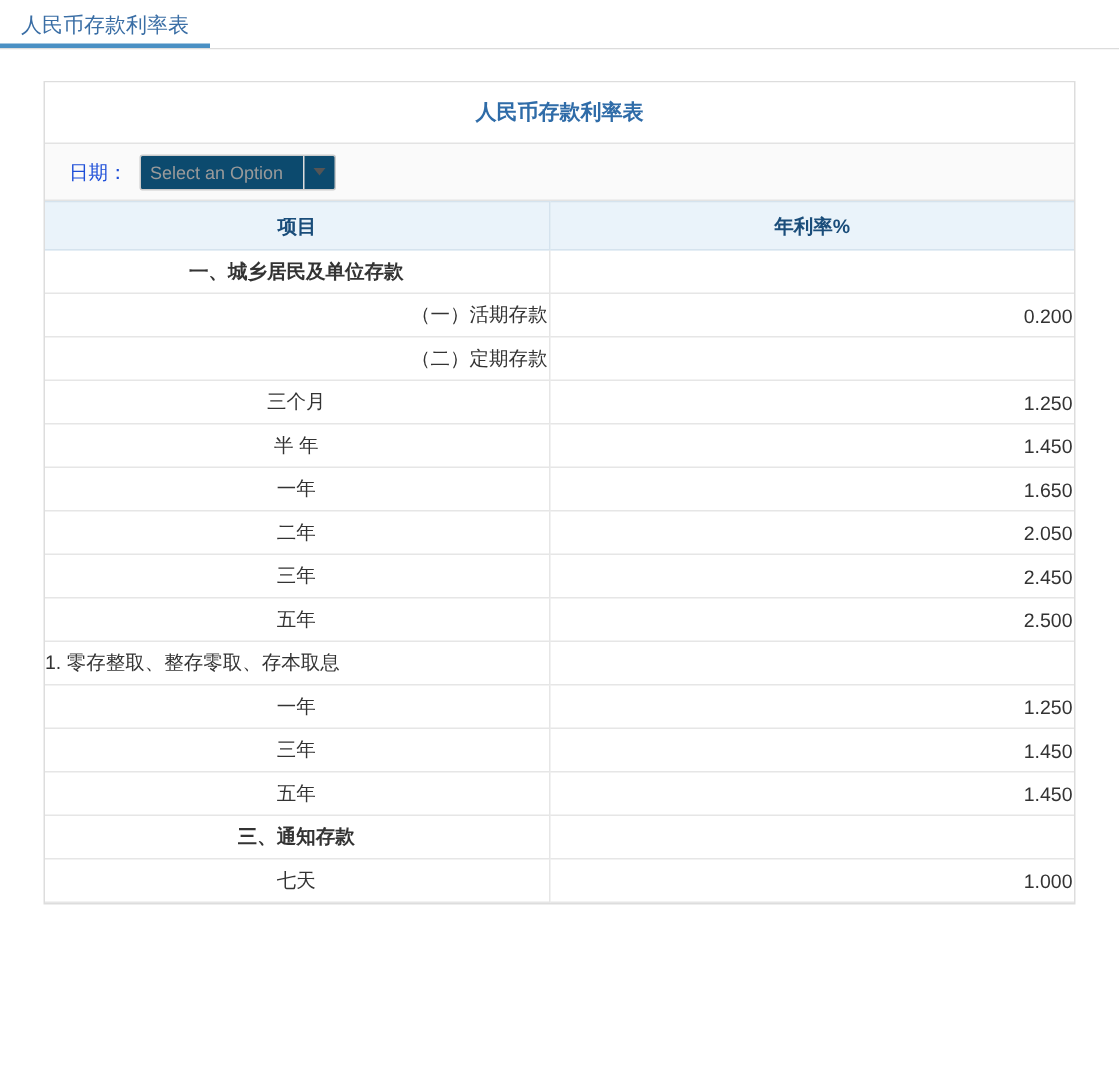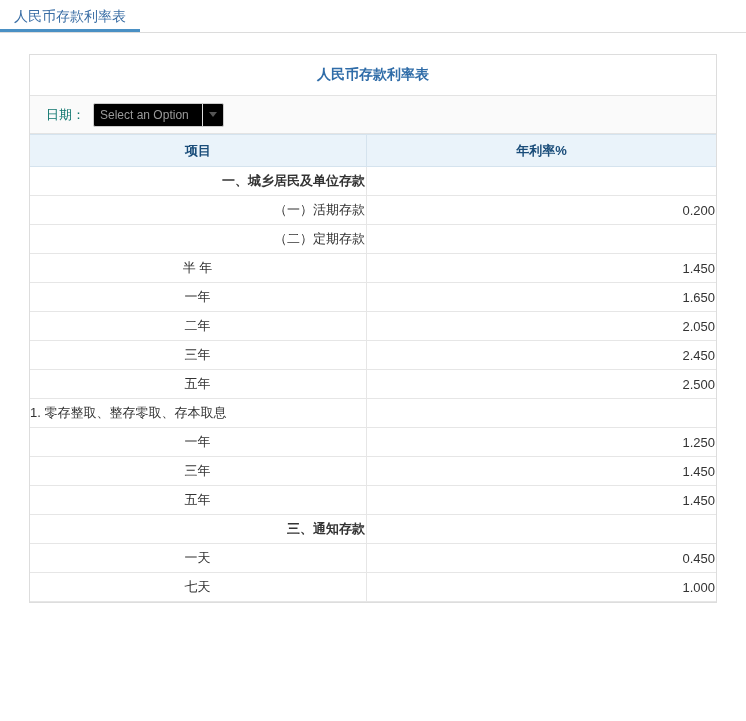--- a/index.html
+++ b/index.html
@@ -66,29 +66,29 @@
     display: flex;
     align-items: center;
     padding: 7px 0 7px 16px;
     background: #fafafa;
     border-bottom: 1px solid #e3e3e3;
     height: 38px;
     box-sizing: border-box;
   }
   .filter-label {
     font-size: 13px;
-    color: #0f766e;
+    color: #1d4ed8;
     margin-right: 8px;
     white-space: nowrap;
   }
   .select {
     width: 131px;
     height: 24px;
     border: 1px solid #cccccc;
-    background: #000000;
+    background: #0c4a6e;
     border-radius: 2px;
     display: flex;
     align-items: center;
     justify-content: space-between;
     box-sizing: border-box;
     cursor: pointer;
   }
   .select-text {
     font-size: 12px;
     color: #9a9a9a;
@@ -142,21 +142,21 @@
   }
   td.item {
     width: 334px;
     border-right: 1px solid #e6e6e6;
     padding-left: 0;
   }
   td.value {
     text-align: right;
   }
   
-  .lvl0 { padding-left: 14px; font-weight: bold; text-align: right; }
+  .lvl0 { padding-left: 14px; font-weight: bold; text-align: center; }
   .lvl1 { padding-left: 40px; text-align: right; }
   .lvl2 { padding-left: 62px; text-align: left; }
   .lvl3 { text-align: center; }
 </style>
 </head>
 <body>
 
 <div class="tabbar">
   <div class="tab">人民币存款利率表</div>
 </div>
@@ -190,20 +190,24 @@
           </tr>
           <tr>
             <td class="item lvl1">（一）活期存款</td>
             <td class="value">0.200</td>
           </tr>
           <tr>
             <td class="item lvl1">（二）定期存款</td>
             <td class="value"></td>
           </tr>
           <tr>
+            <td class="item lvl3">三个月</td>
+            <td class="value">1.250</td>
+          </tr>
+          <tr>
             <td class="item lvl3">半 年</td>
             <td class="value">1.450</td>
           </tr>
           <tr>
             <td class="item lvl3">一年</td>
             <td class="value">1.650</td>
           </tr>
           <tr>
             <td class="item lvl3">二年</td>
             <td class="value">2.050</td>
@@ -230,24 +234,20 @@
           </tr>
           <tr>
             <td class="item lvl3">五年</td>
             <td class="value">1.450</td>
           </tr>
           <tr>
             <td class="item lvl0">三、通知存款</td>
             <td class="value"></td>
           </tr>
           <tr>
-            <td class="item lvl3">一天</td>
-            <td class="value">0.450</td>
-          </tr>
-          <tr>
             <td class="item lvl3">七天</td>
             <td class="value">1.000</td>
           </tr>
         </tbody>
     </table>
 
   </div>
 </div>
 
 </body></html>

